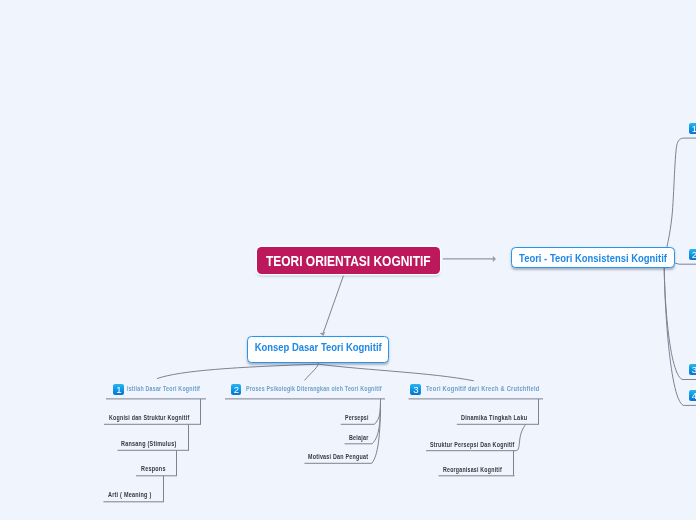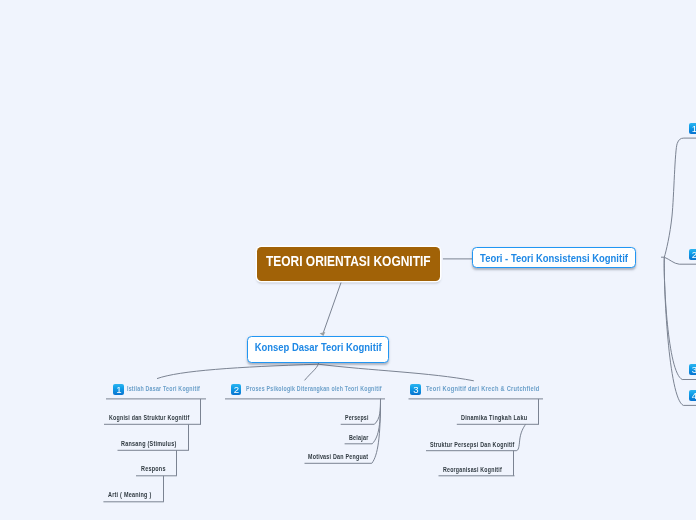--- a/index.html
+++ b/index.html
@@ -6,34 +6,34 @@
   html,body{margin:0;padding:0;}
   body{width:696px;height:520px;background:#f0f4fd;overflow:hidden;
        font-family:"Liberation Sans",sans-serif;position:relative;
        -webkit-font-smoothing:antialiased;}
   #stage{position:absolute;left:0;top:0;width:696px;height:520px;}
   svg#links{position:absolute;left:0;top:0;width:696px;height:520px;}
 
   .node{position:absolute;box-sizing:border-box;white-space:nowrap;}
 
   
-  .root{left:257.4px;top:247.2px;width:182.6px;height:34px;background:#a16207;
+  .root{left:257.4px;top:247.2px;width:182.6px;height:27px;background:#be185d;
         border-radius:4.5px;
         box-shadow:0 0 0 1.6px #ffffff, 0 1.6px 2.6px rgba(70,80,100,.40);}
   .root .lbl{position:absolute;left:-40px;right:-40px;top:6px;text-align:center;
         color:#ffffff;font-weight:bold;font-size:14px;line-height:16px;
         transform:scaleX(.855);}
 
   
   .lvl2{background:#ffffff;border:1.8px solid #2196f3;border-radius:4.5px;
         box-shadow:0 1.4px 2.2px rgba(70,80,100,.40);}
   .lvl2 .lbl{position:absolute;left:-40px;right:-40px;top:4px;text-align:center;
         color:#1e88e5;font-weight:bold;font-size:11px;line-height:12px;
         transform:scaleX(.86);}
-  .lvl2.n-right{left:472px;top:246.5px;width:164px;height:21.2px;}
+  .lvl2.n-right{left:511px;top:246.5px;width:164px;height:21.2px;}
   .lvl2.n-bottom{left:247.2px;top:336.2px;width:142.3px;height:27px;}
 
   
   .badge{position:absolute;width:10.7px;height:11px;border-radius:2px;
          background:linear-gradient(180deg,#2db4f0 0%,#12a0e9 35%,#0b84da 75%,#0872cf 100%);
          color:#ffffff;font-size:9.6px;font-weight:normal;line-height:12.6px;
          text-align:center;letter-spacing:0;text-indent:1px;}
   .bhead{position:absolute;color:#6a9fc9;font-weight:bold;font-size:7px;
          white-space:nowrap;transform-origin:left top;}
   .leaf{position:absolute;color:#2f3940;font-weight:bold;font-size:7px;

